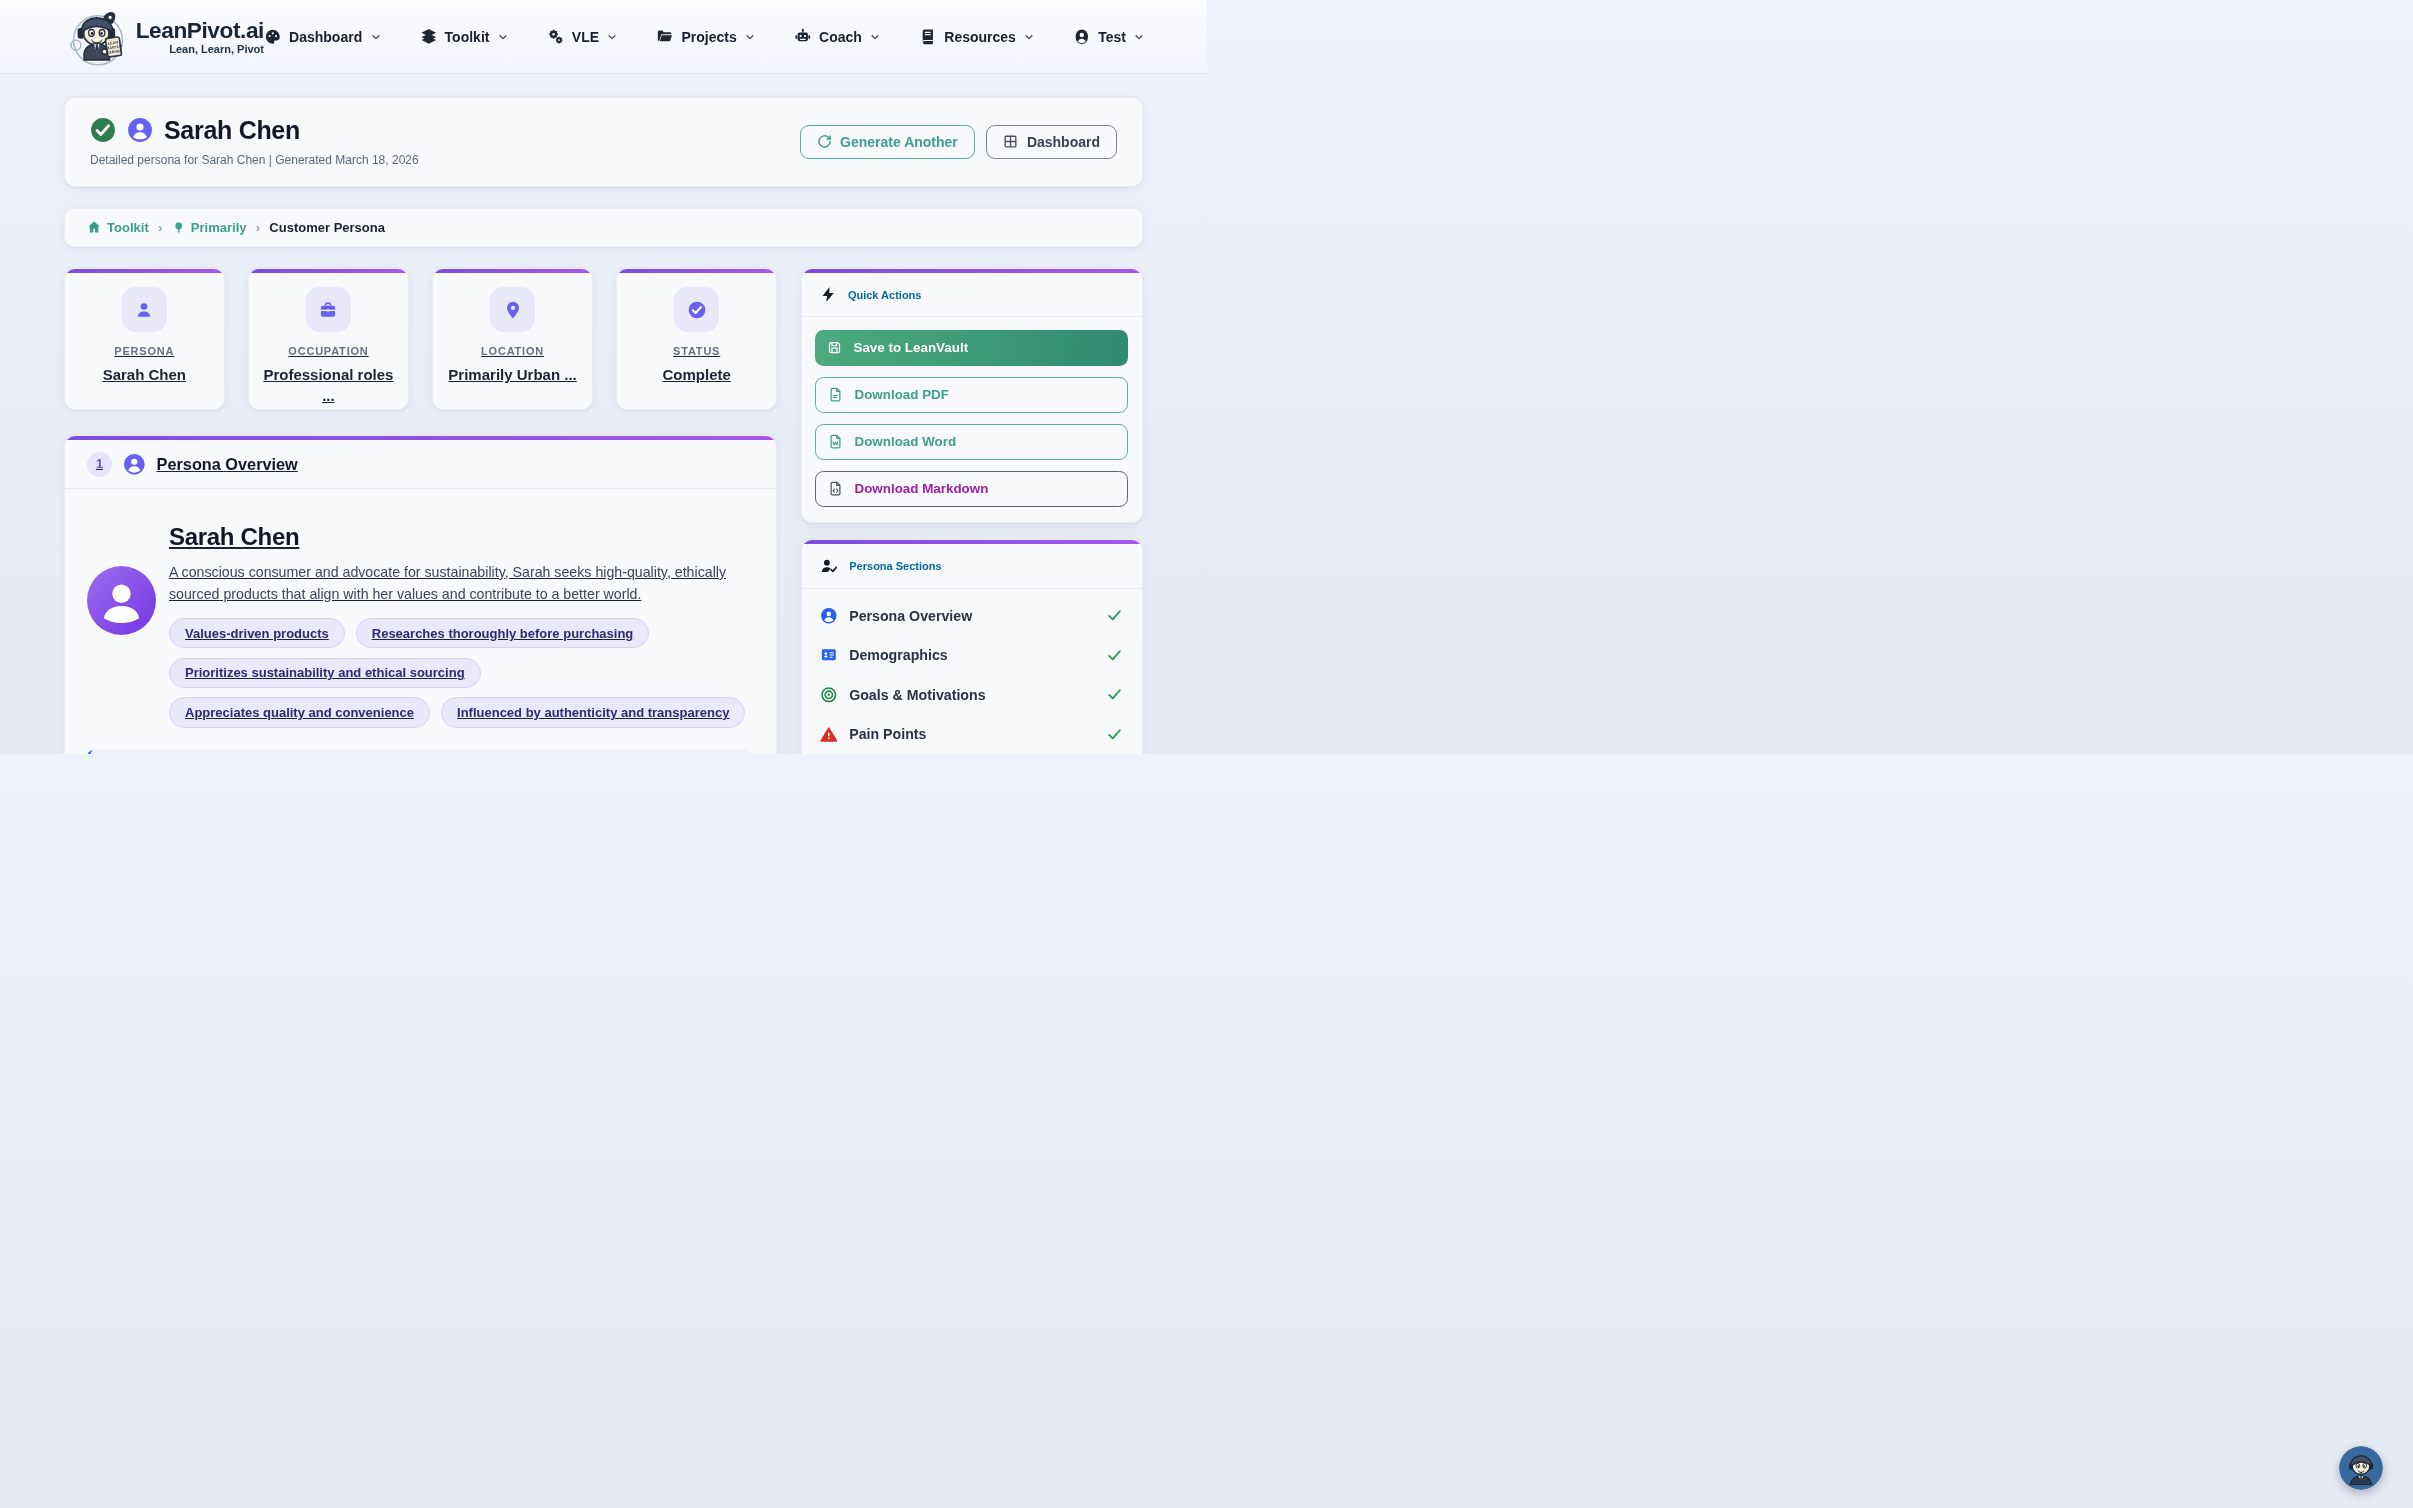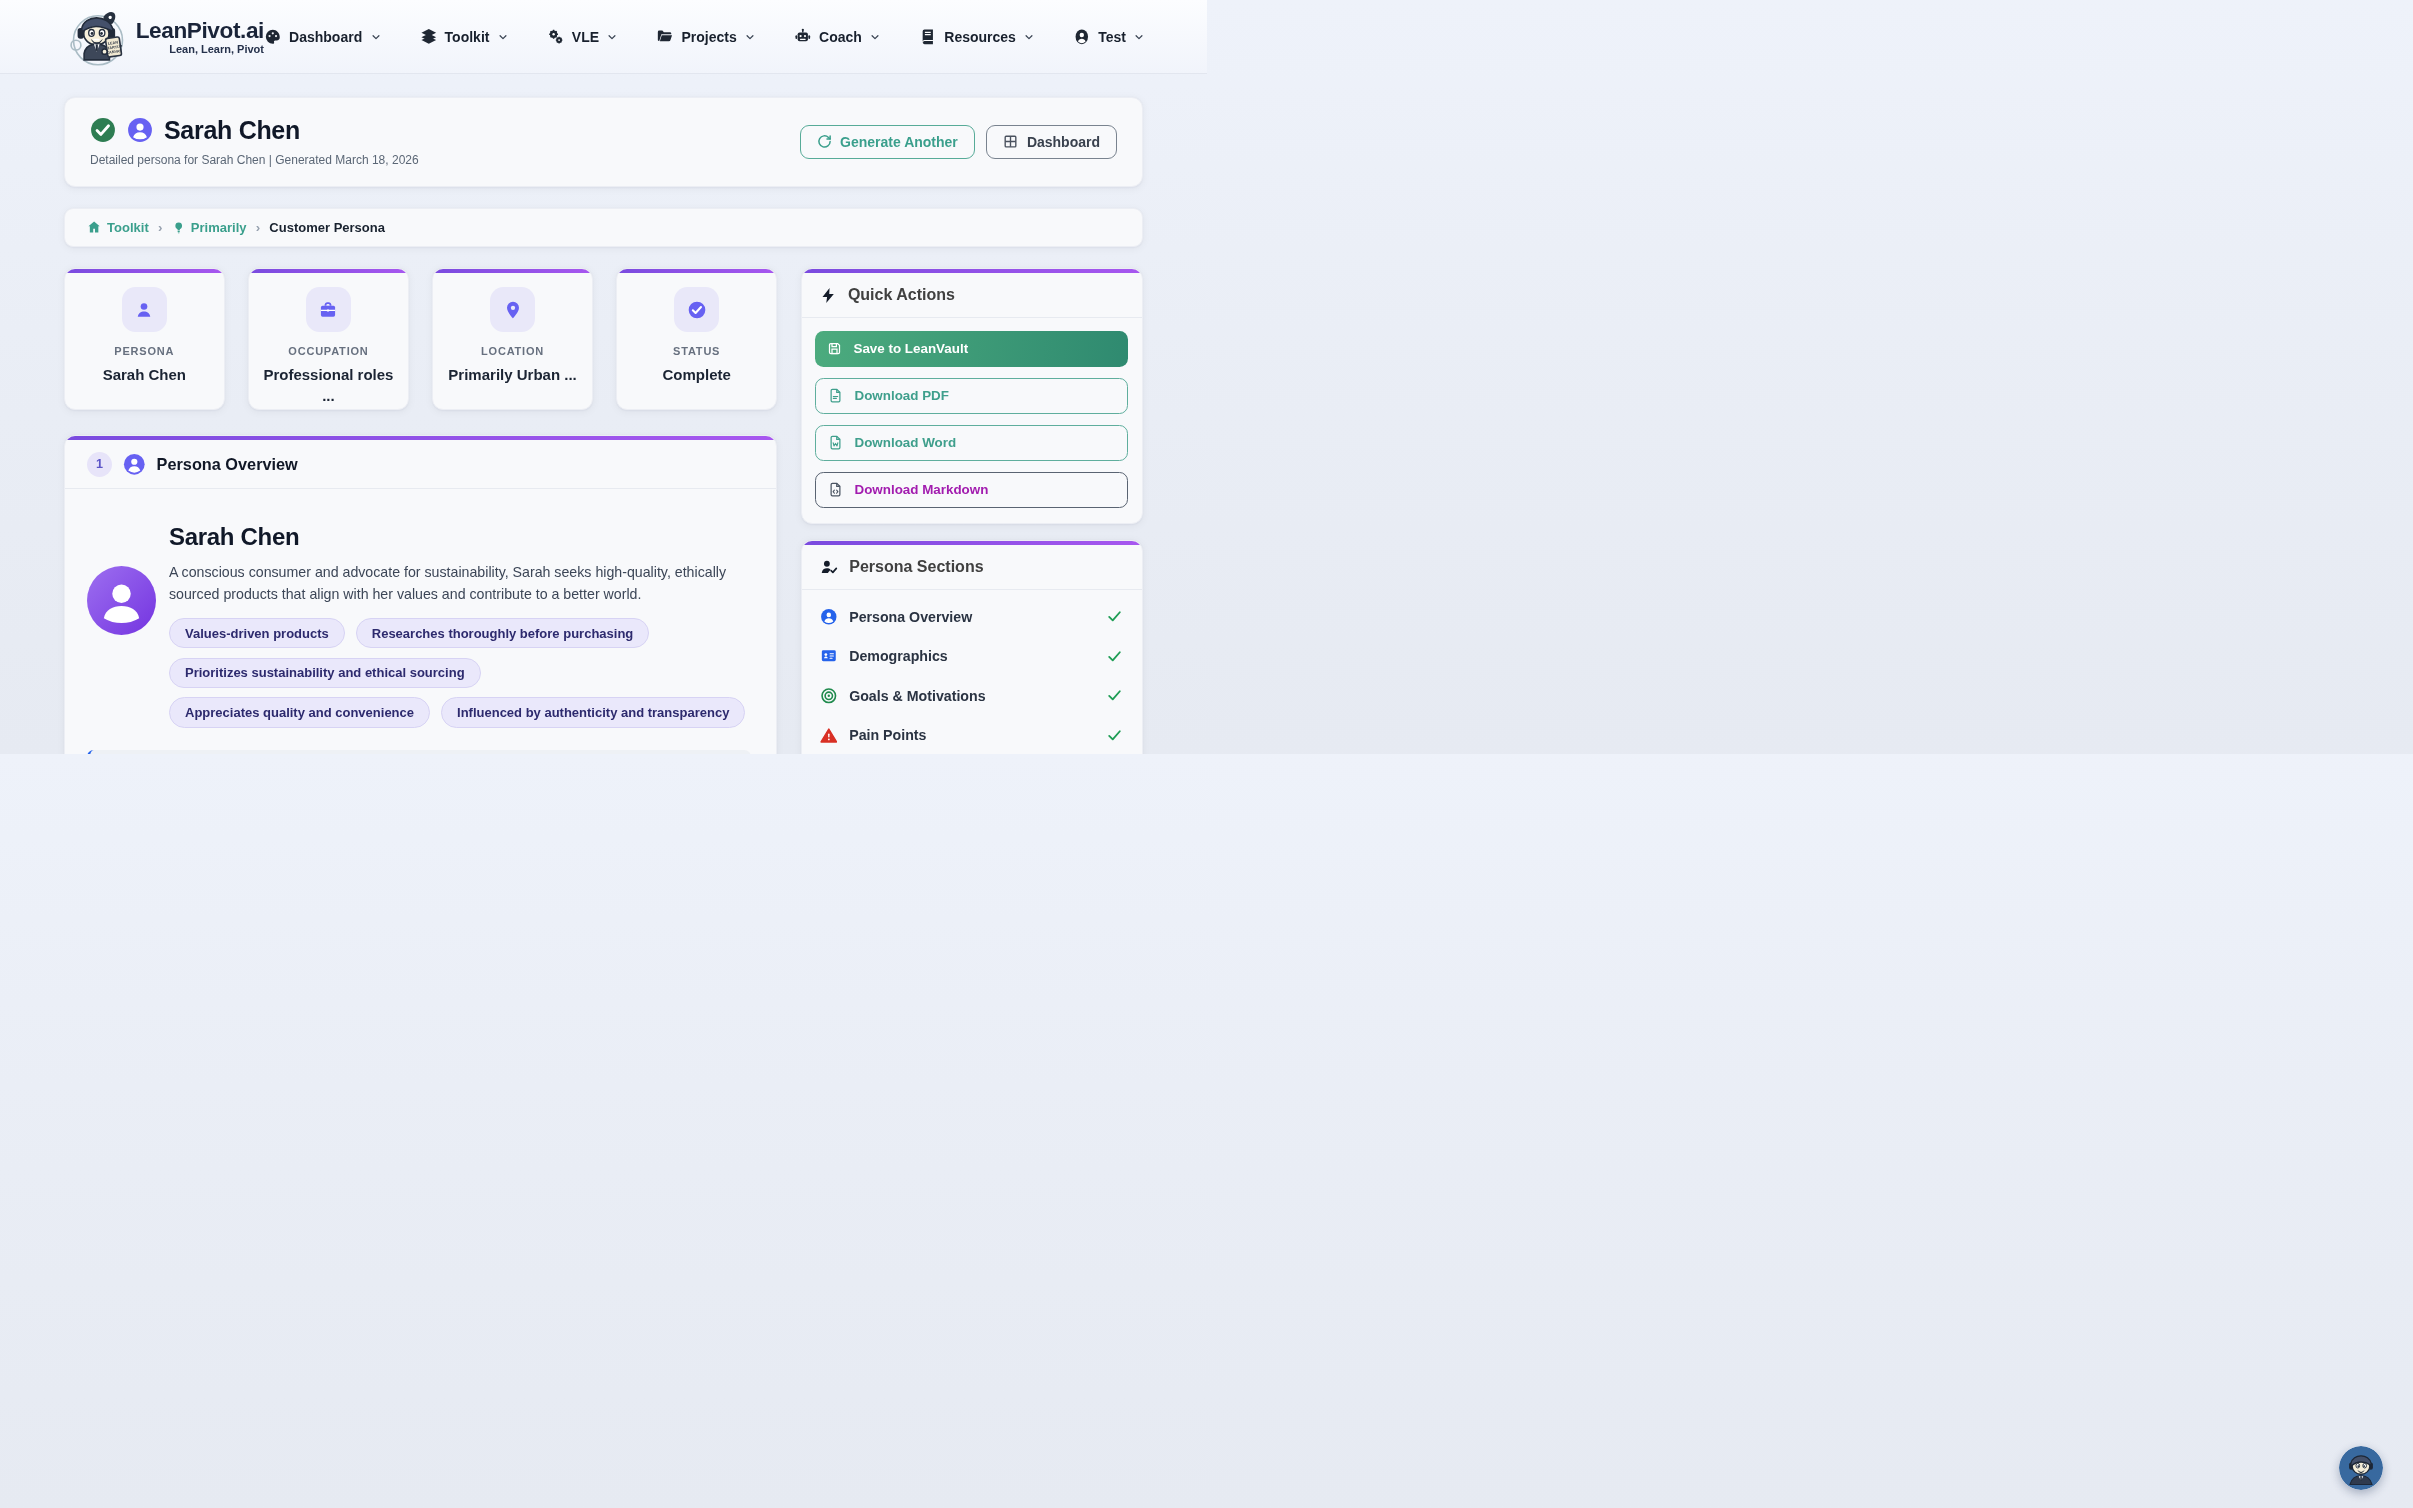--- a/index.html
+++ b/index.html
@@ -40,21 +40,21 @@
     border-radius:9px; font-size:14px; font-weight:600; cursor:pointer; background:transparent; }
   .btn-teal{ border:1.3px solid #57ab98; color:#3a9f8c; }
   .btn-gray{ border:1.3px solid #79838f; color:#39414e; background:#f8f9fb; }
   
   .crumb-card{ margin-top:21px; height:39px; border-radius:9.2px; display:flex; align-items:center; padding:0 22px; gap:8.4px; }
   .crumb-link{ display:flex; align-items:center; gap:5.9px; color:#3a9f8c; font-size:13px; font-weight:600; cursor:pointer; }
   .crumb-sep{ color:#97a1af; font-size:13.4px; font-weight:600; padding:0 0.8px; }
   .crumb-current{ color:#19222f; font-size:13px; font-weight:700; }
   
   .grid{ display:flex; gap:23.5px; margin-top:21px; align-items:flex-start; }
-  .col-left{ width:713px; }
+  .col-left{ width:713px;text-decoration:underline; }
   .col-right{ width:342px; }
   
   .stats{ display:flex; gap:23.5px; }
   .stat{ flex:1; height:142px; overflow:hidden; text-align:center; }
   .stat-body{ padding-top:14.2px; display:flex; flex-direction:column; align-items:center; }
   .chip{ width:45px; height:45px; border-radius:13.4px; background:#e9e8f9; display:flex; align-items:center; justify-content:center; }
   .stat-label{ margin-top:12.6px; font-size:11px; font-weight:700; letter-spacing:0.8px; color:#67707f; }
   .stat-value{ margin-top:7.5px; font-size:15px; font-weight:700; color:#1b2433; line-height:1.4; }
   
   .section-card{ margin-top:25px; overflow:hidden; }
@@ -72,21 +72,21 @@
   .tag{ padding:6.7px 15px; border-radius:17px; background:#eae8fb; border:0.8px solid #d7d3f4;
     color:#2d2a6e; font-size:13px; font-weight:600; white-space:nowrap; }
   .quote{ margin-top:22px; background:#eef1f5; border-left:3.4px solid #2563eb; border-radius:6.7px;
     padding:14.2px 20px; display:flex; gap:11px; }
   .quote-ic{ color:#2563eb; font-size:22.6px; font-weight:700; line-height:1; font-family:"DejaVu Serif",serif; letter-spacing:-3.4px; margin-top:1.7px; }
   .quote-text{ font-size:14.2px; font-style:italic; color:#4b5563; line-height:1.65; }
   
   .panel{ overflow:hidden; }
   .panel + .panel{ margin-top:16px; }
   .panel-head{ display:flex; align-items:center; gap:11px; padding:13.4px 18.4px 12.6px; }
-  .panel-title{ font-size:16px; font-weight:800; color:#404040; }
+  .panel-title{ font-size:11px; font-weight:800; color:#0369a1; }
   .qa-body{ padding:12.6px 13.4px 15px; }
   .qa-btn{ width:100%; height:36px; border-radius:8.4px; display:flex; align-items:center; gap:11px;
     padding:0 12.6px; font-size:13.4px; font-weight:700; cursor:pointer; margin-bottom:11px; background:transparent; border:none; font-family:inherit;}
   .qa-btn:last-child{ margin-bottom:0; }
   .qa-primary{ background:linear-gradient(95deg,#4cab7e 0%,#2f8a70 100%); color:#fff; }
   .qa-teal{ border:1.3px solid #5fae9d; color:#3f9f8c; }
   .qa-dark{ border:1.3px solid #5a6472; color:#a21caf; }
   .ps-list{ padding:6.7px 18.4px 11.7px; }
   .ps-item{ display:flex; align-items:center; gap:11.7px; padding:11px 0; cursor:pointer; }
   .ps-label{ font-size:14.2px; font-weight:600; color:#2a3342; }

